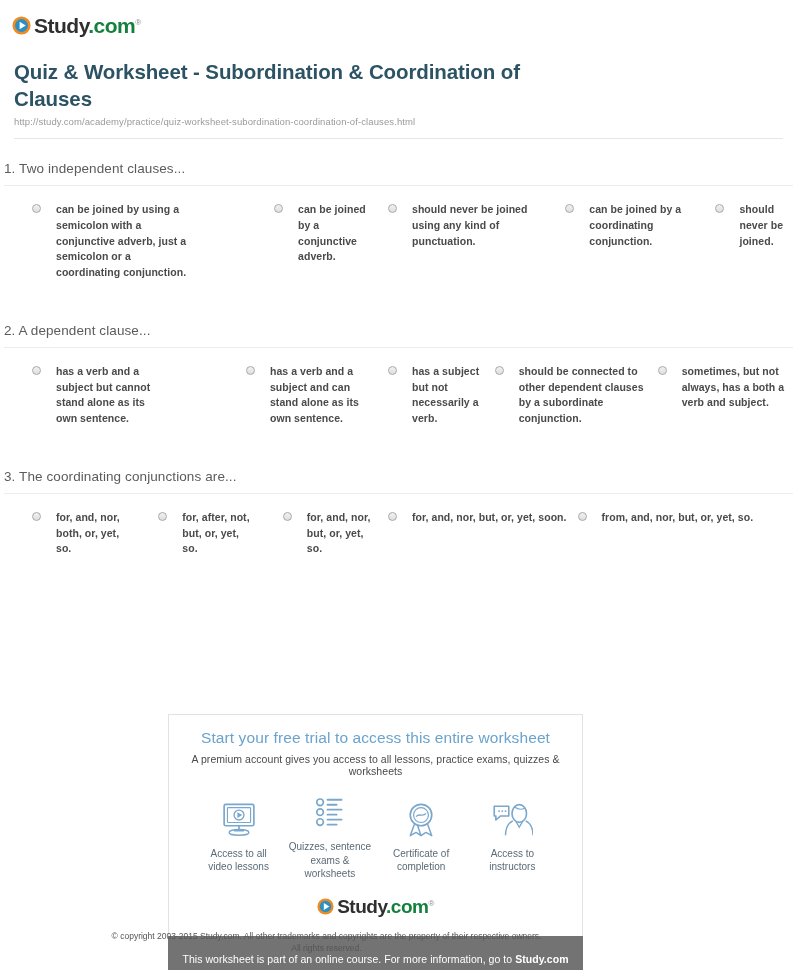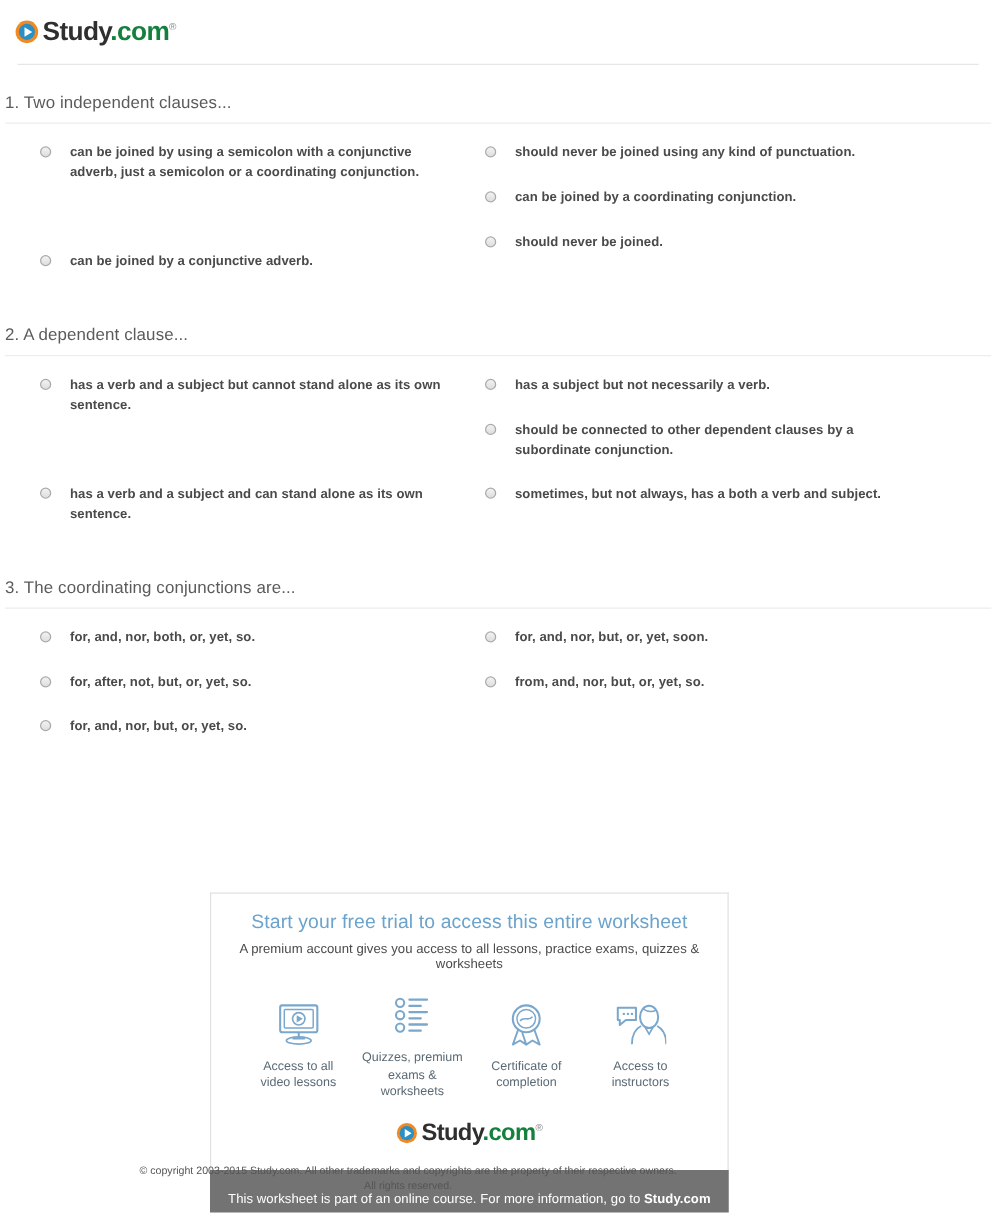--- a/index.html
+++ b/index.html
@@ -101,21 +101,21 @@
     margin: 0;
   }
   .answers {
     display: grid;
     grid-template-columns: 373px 1fr;
     column-gap: 0;
     padding-top: 16px;
   }
   .answers-col {
     display: flex;
-    flex-direction: column;
+    flex-direction: row;
   }
   .answer {
     display: flex;
     align-items: flex-start;
     margin-bottom: 20px;
     min-height: 14px;
   }
   .answer.spacer {
     visibility: hidden;
   }
@@ -240,20 +240,24 @@
         <svg width="19" height="19" viewBox="0 0 40 40">
           <circle cx="20" cy="20" r="19" fill="#f08a24"></circle>
           <circle cx="20" cy="20" r="13.5" fill="#2a8fc4"></circle>
           <polygon points="16,12 29,20 16,28" fill="#ffffff"></polygon>
         </svg>
       </span>
       <span class="logo-text"><span>Study</span><span class="dotcom">.com</span><span class="logo-tm">®</span></span>
     </div>
   </div>
 
+  <div class="title-block">
+    <h1 class="worksheet-title">Quiz &amp; Worksheet - Subordination &amp; Coordination of Clauses</h1>
+    <div class="worksheet-url">http://study.com/academy/practice/quiz-worksheet-subordination-coordination-of-clauses.html</div>
+  </div>
   <hr class="header-rule">
 
   <div class="questions">
 
     <div class="question q1">
       <div class="q-prompt">1. Two independent clauses...</div>
       <hr class="q-rule">
       <div class="answers">
         <div class="answers-col col-left">
           <div class="answer">
@@ -381,21 +385,21 @@
         <div class="feature">
           <span class="feature-icon">
             <svg width="40" height="38" viewBox="0 0 48 46" fill="none" stroke="#7aa7cc" stroke-width="2">
               <circle cx="12" cy="10" r="4"></circle>
               <circle cx="12" cy="22" r="4"></circle>
               <circle cx="12" cy="34" r="4"></circle>
               <path d="M21 7 h17 M21 13 h11 M21 19 h17 M21 25 h11 M21 31 h17 M21 37 h11" stroke-width="2.2" stroke-linecap="round"></path>
             </svg>
           </span>
           <span class="feature-label">
-            <span>Quizzes, premium</span><br>
+            <span>Quizzes, sentence</span><br>
             <span>exams &amp; worksheets</span>
           </span>
         </div>
 
         <div class="feature">
           <span class="feature-icon">
             <svg width="40" height="38" viewBox="0 0 48 46" fill="none" stroke="#7aa7cc" stroke-width="2">
               <circle cx="24" cy="17" r="13"></circle>
               <circle cx="24" cy="17" r="9" stroke-width="1.4"></circle>
               <path d="M18 19 c4 -5 8 1 12 -4" stroke-width="1.6"></path>

